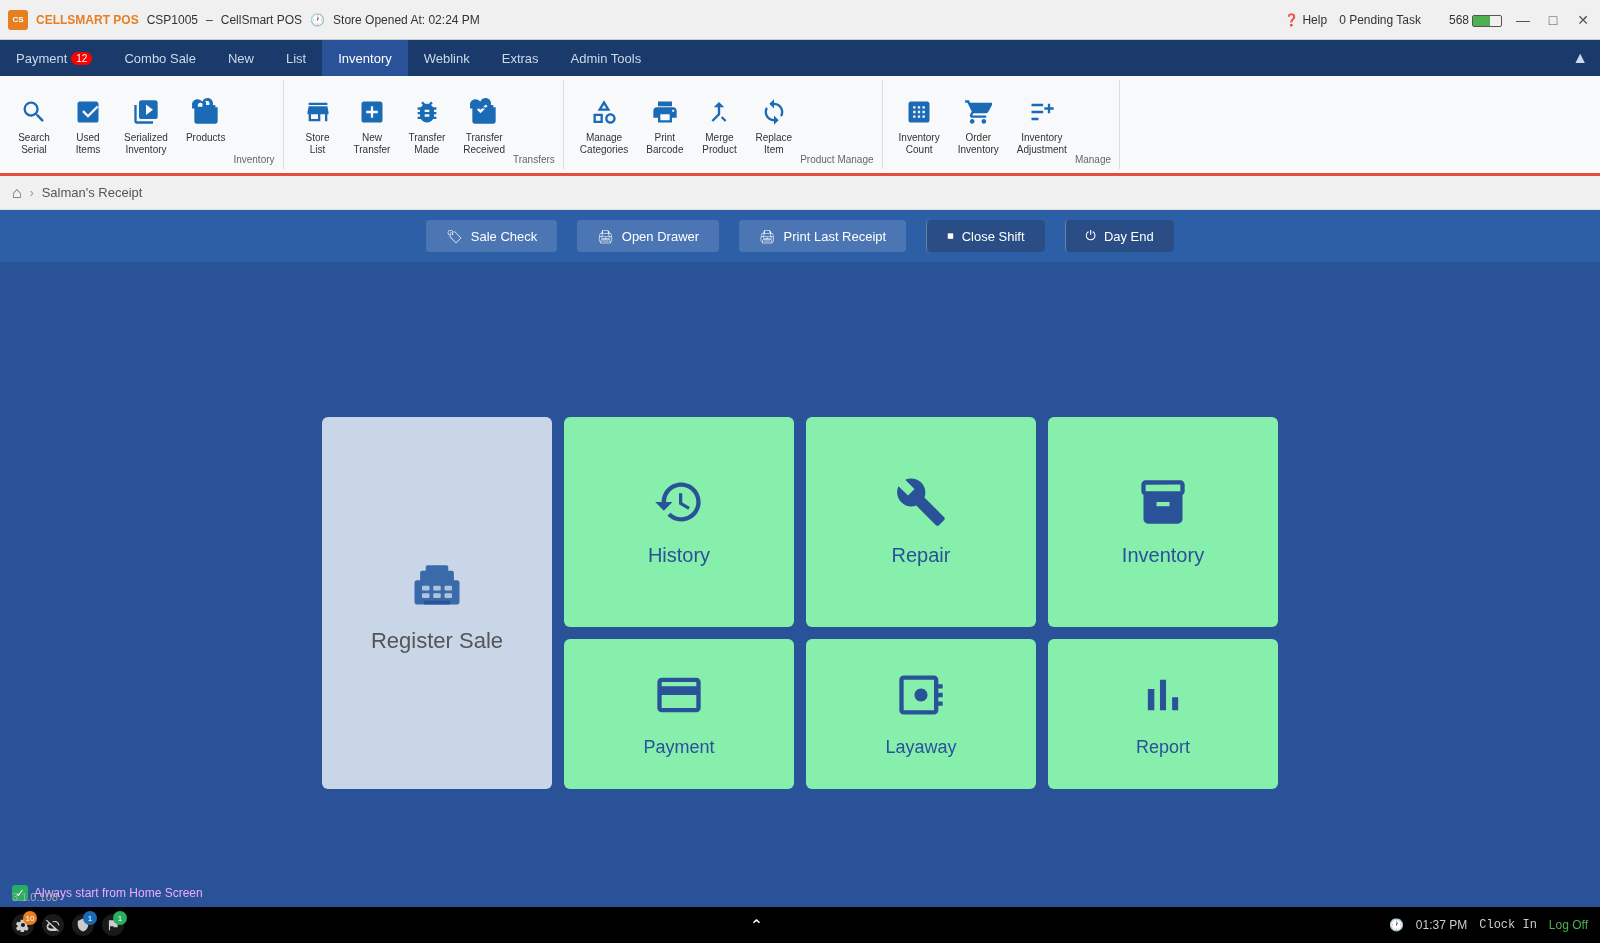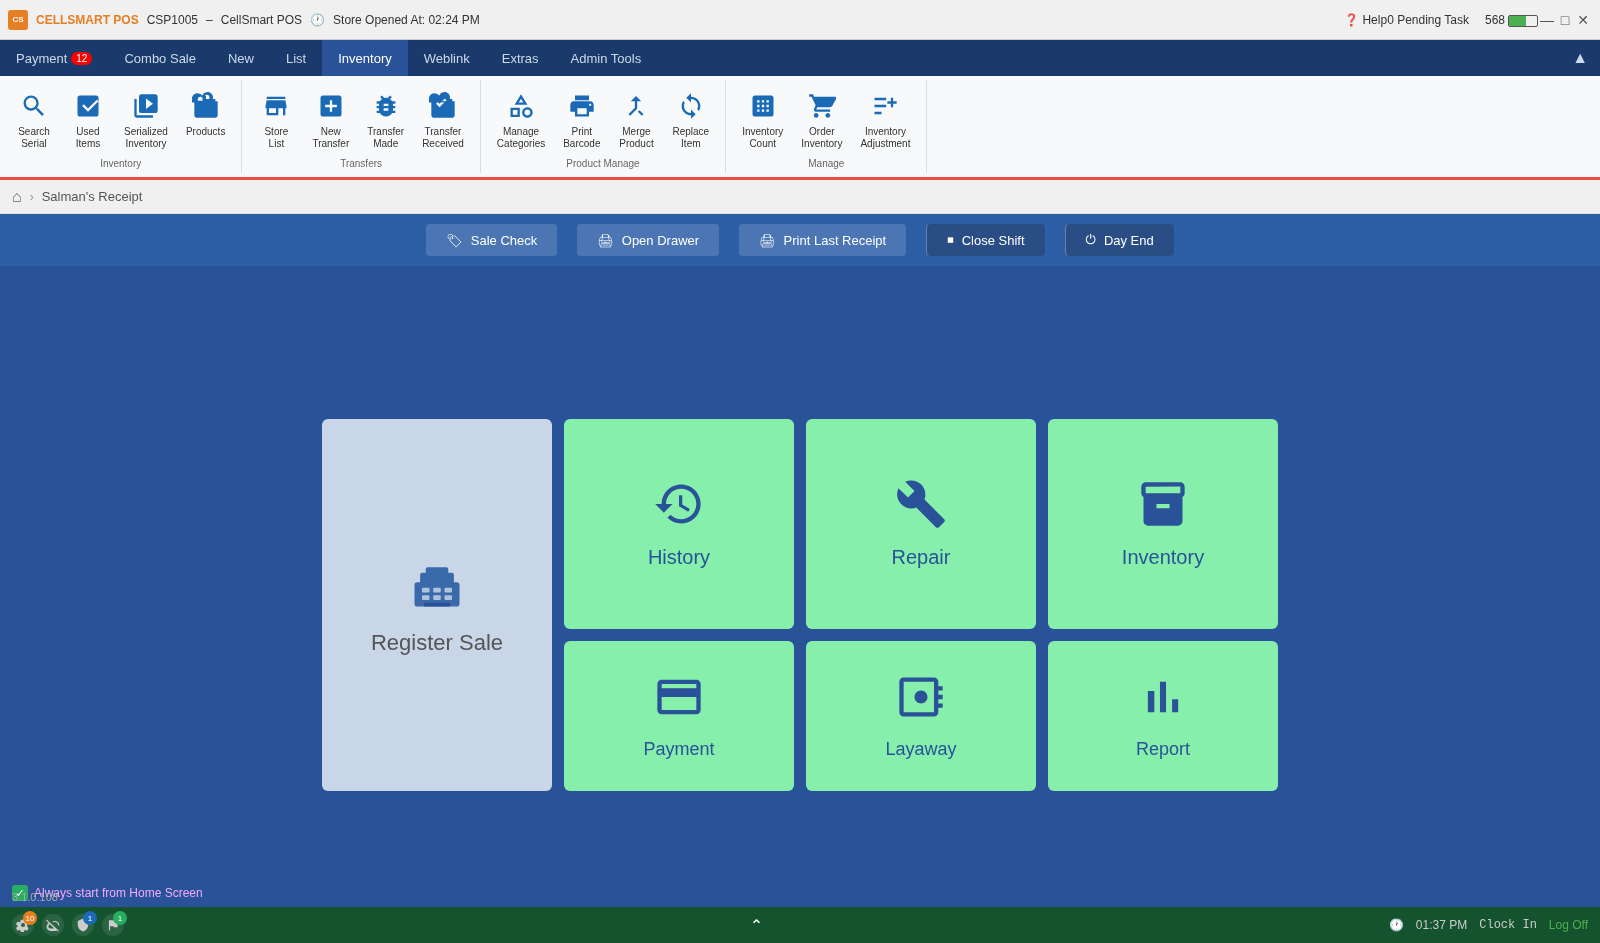--- a/index.html
+++ b/index.html
@@ -11,21 +11,21 @@
       background: #f0f0f0;
       display: flex;
       align-items: center;
       justify-content: space-between;
       padding: 0 8px;
       border-bottom: 1px solid #ccc;
     }
     #title-bar-left { display: flex; align-items: center; gap: 8px; font-size: 12px; color: #333; }
     #title-bar-logo { width: 20px; height: 20px; background: #e67e22; border-radius: 3px; display: flex; align-items: center; justify-content: center; }
     #title-bar-logo span { color: white; font-size: 8px; font-weight: bold; }
-    #title-bar-right { display: flex; align-items: center; font-size: 12px; color: #333; }
+    #title-bar-right { display: flex; align-items: center; gap: 12px; font-size: 12px; color: #333; }
     .win-btn { width: 18px; height: 18px; display: flex; align-items: center; justify-content: center; cursor: pointer; font-size: 14px; color: #555; }
     .battery-bar { display: flex; align-items: flex-end; gap: 3px; margin-left: 16px; }
     .battery-indicator { width: 30px; height: 12px; border: 1.5px solid #555; border-radius: 2px; position: relative; }
     .battery-fill { width: 60%; height: 100%; background: #4caf50; }
 
     
     #menu-bar {
       height: 36px;
       background: #1a3a6b;
       display: flex;
@@ -55,21 +55,21 @@
     #ribbon {
       background: #f8f9fa;
       border-bottom: 3px solid #e74c3c;
       display: flex;
       align-items: stretch;
       padding: 4px 0;
       min-height: 100px;
     }
     .ribbon-group {
       display: flex;
-      flex-direction: column;
+      flex-direction: row;
       align-items: center;
       border-right: 1px solid #ddd;
       padding: 4px 8px;
     }
     .ribbon-group-label {
       font-size: 10px;
       color: #666;
       margin-top: auto;
       padding-top: 4px;
     }
@@ -179,21 +179,21 @@
     .tile-label { font-size: 20px; color: #2a5298; font-weight: 400; }
     .tile.register-tile .tile-icon svg { width: 60px; height: 60px; fill: #3a6aaa; }
     .tile.register-tile .tile-label { color: #555; font-size: 22px; }
 
     
     .tile.small-tile { }
 
     
     #taskbar {
       height: 36px;
-      background: #14532d;
+      background: #000000;
       display: flex;
       align-items: center;
       justify-content: space-between;
       padding: 0 12px;
       position: fixed;
       bottom: 0;
       width: 1600px;
     }
     #taskbar-left { display: flex; align-items: center; gap: 8px; }
     #taskbar-center { color: white; font-size: 16px; cursor: pointer; }

